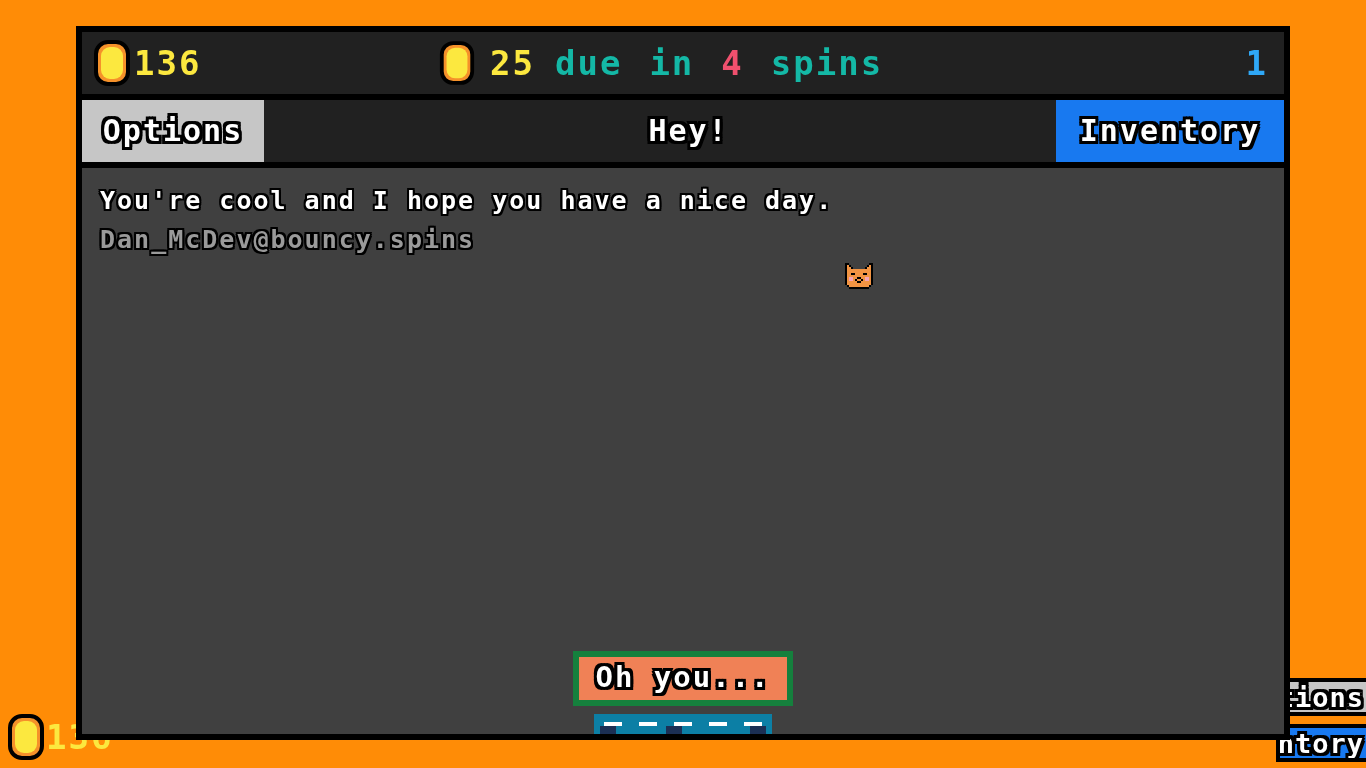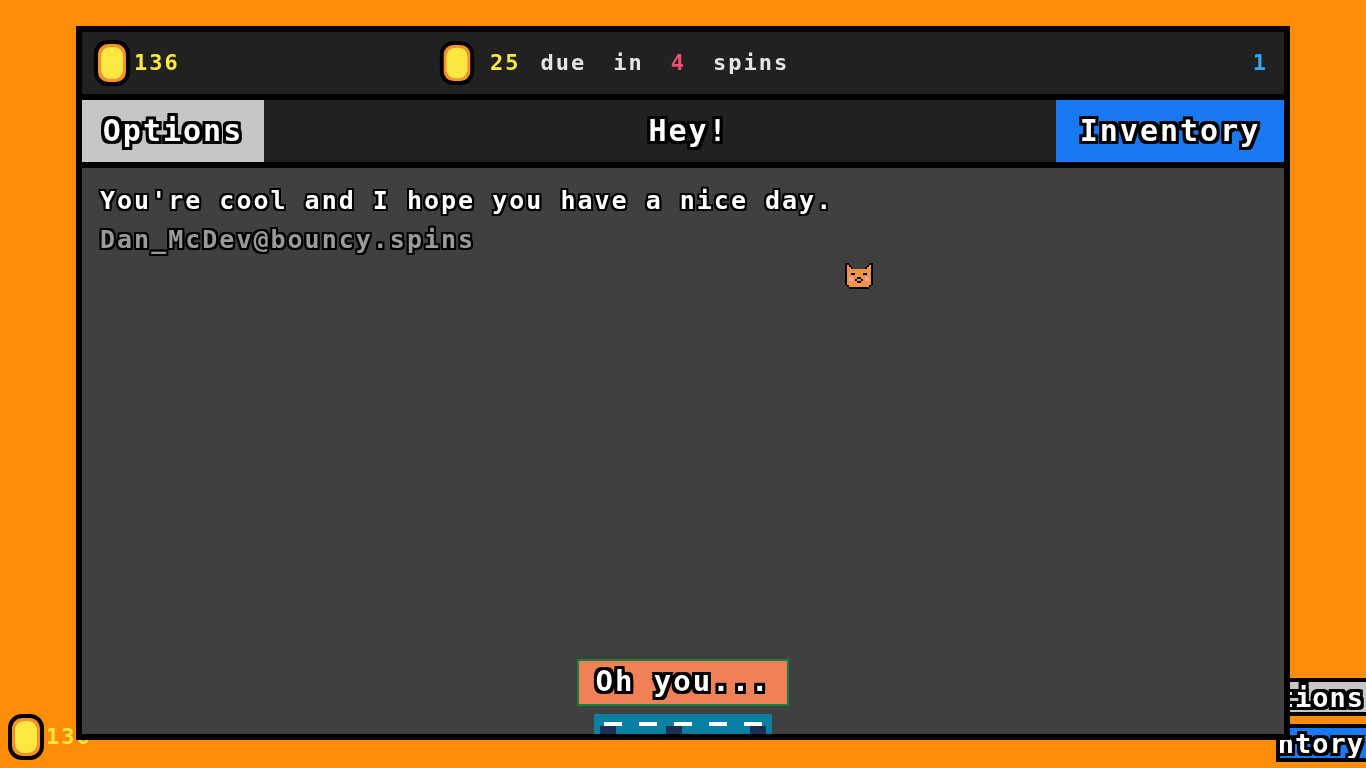--- a/index.html
+++ b/index.html
@@ -101,29 +101,29 @@
   .coin .core {
     position:absolute; left:9px; top:7px;
     width: 22px; height: 32px;
     background: #FCE83F;
     border-radius: 9px;
   }
 
   .coin-sm { transform: scale(0.95); }
 
   .pixel-text {
-    font-size: 22px;
+    font-size: 34px;
     font-weight: bold;
     line-height: 1;
     letter-spacing: 2px;
     white-space: nowrap;
   }
 
   .stat-yellow { color: #FCE83F; }
-  .stat-white  { color: #e5e5e5; }
+  .stat-white  { color: #14b8a6; }
   .stat-pink   { color: #F0506E; }
   .stat-blue   { color: #2FA8F7; }
 
   #coins-group { display:flex; align-items:center; gap: 2px; }
   #due-group {
     display:flex; align-items:center; gap: 13px;
     position:absolute; left: 355px;
   }
   #due-group .word { margin: 0 7px; }
   #level-indicator { position:absolute; right: 16px; }
@@ -213,21 +213,21 @@
     left:0; right:0; bottom: 0;
     height: 96px;
     display:flex;
     flex-direction: column;
     align-items:center;
     justify-content:flex-end;
   }
 
   #reply-button {
     background: #F08156;
-    border: 2px solid #15803d;
+    border: 6px solid #15803d;
     padding: 6px 16px 8px 16px;
     display:flex; align-items:center; justify-content:center;
     cursor:pointer;
     margin-bottom: 8px;
   }
   #reply-label {
     font-size: 29px;
     font-weight: bold;
     color: #FFFFFF;
     letter-spacing: 2px;

